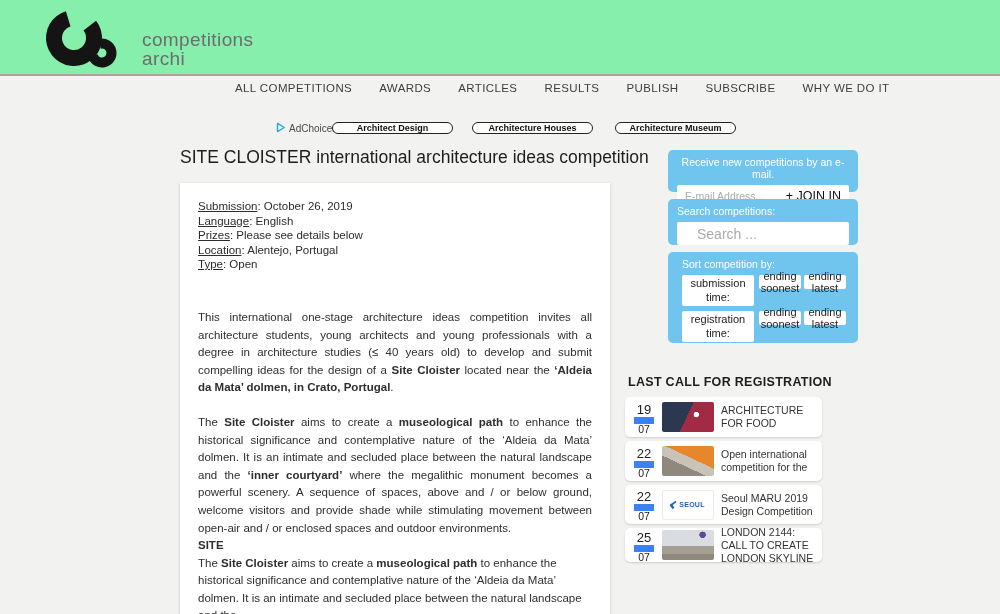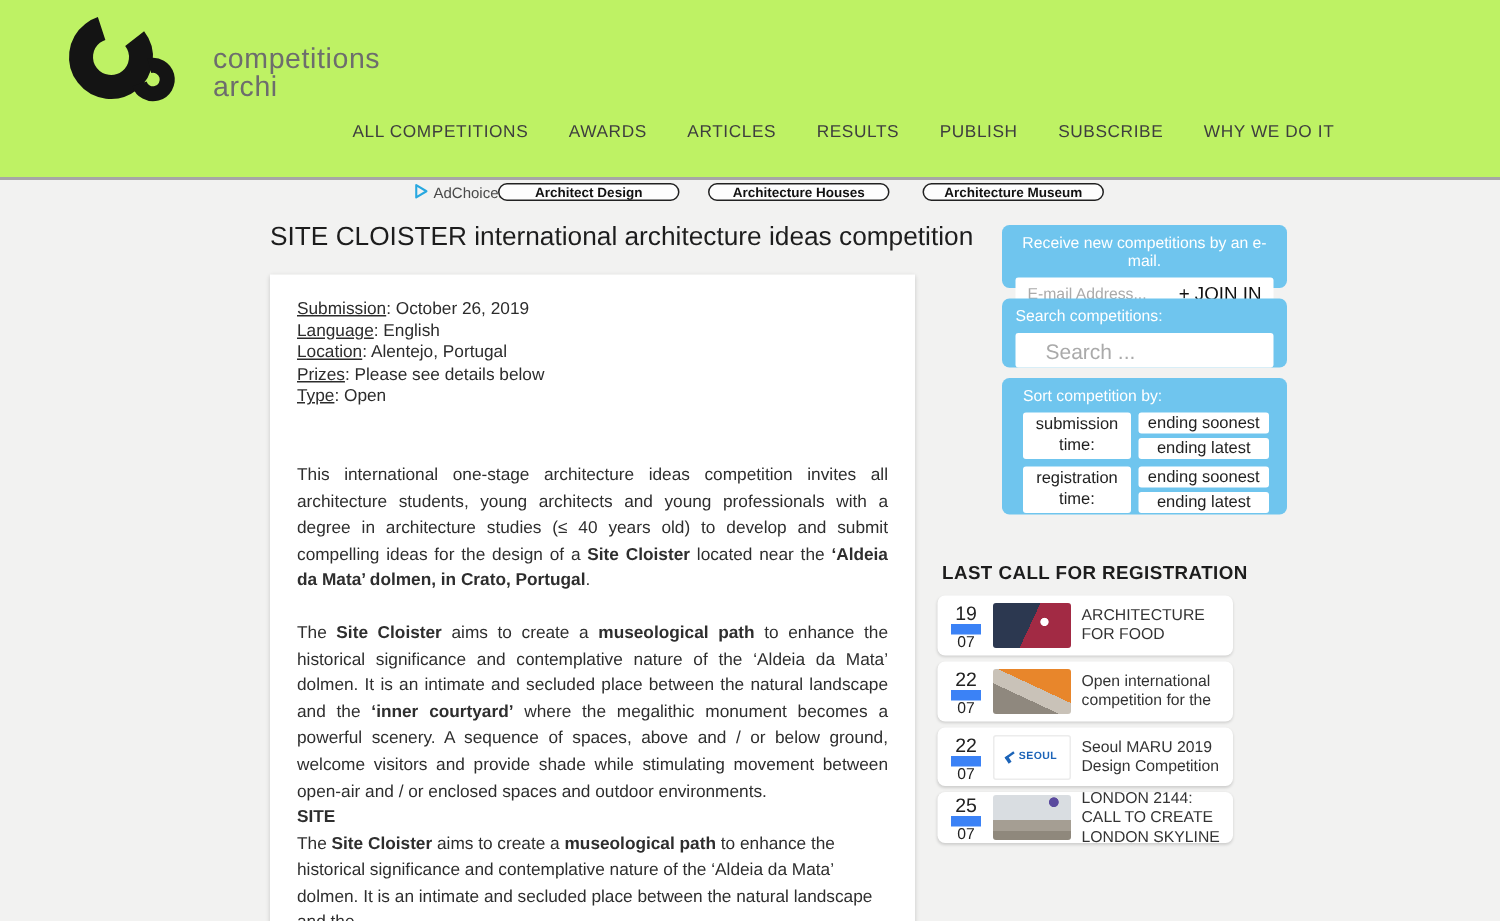--- a/index.html
+++ b/index.html
@@ -1,21 +1,21 @@
 <!DOCTYPE html>
 <html><head>
 <meta charset="utf-8">
 <style>
   * { margin:0; padding:0; box-sizing:border-box; }
   html,body { width:1000px; height:614px; overflow:hidden; }
   body { font-family:"Liberation Sans", sans-serif; }
   .page { position:relative; width:1000px; height:614px; background:#f2f2f1; overflow:hidden; }
 
   
-  .header { position:absolute; top:0; left:0; width:1000px; height:120px; background:#bef264; border-bottom:2px solid #a6a6a6; }
+  .header { position:absolute; top:0; left:0; width:1000px; height:76px; background:#86efac; border-bottom:2px solid #a6a6a6; }
   .logo { position:absolute; left:42px; top:8px; display:flex; align-items:flex-start; cursor:pointer; }
   .logo-text { margin-left:-10px; margin-top:22px; color:#6d6d6d; font-size:19px; line-height:19px; letter-spacing:0.4px; }
   .nav { position:absolute; left:235px; top:82px; display:flex; gap:27px; }
   .nav a { font-size:11.5px; color:#3e3e3e; letter-spacing:0.4px; text-decoration:none; cursor:pointer; white-space:nowrap; }
 
   
   .adchoices { position:absolute; left:276px; top:122px; display:flex; align-items:center; gap:3px; font-size:10px; color:#4a4a4a; cursor:pointer; }
   .pill { position:absolute; top:122px; height:12px; width:121px; border:1px solid #222; border-radius:8px; background:#fdfdfd; display:flex; align-items:center; justify-content:center; font-size:9px; font-weight:bold; color:#111; cursor:pointer; }
   .pill.p1 { left:332px; } .pill.p2 { left:472px; } .pill.p3 { left:615px; }
 
@@ -37,21 +37,21 @@
   .bb-sort { top:252px; height:91px; padding:6px 12px 8px 14px; }
   .bb-label { color:#ffffff; font-size:10.5px; margin-bottom:5px; }
   .bb-email .bb-label { text-align:center; }
   .email-row { background:#fff; border-radius:2px; height:21px; display:flex; align-items:center; }
   .email-row input { flex:1; min-width:0; border:none; outline:none; font-size:10.5px; color:#333; padding-left:8px; font-family:inherit; background:transparent; }
   .email-row input::placeholder, .search-input::placeholder { color:#aaa; }
   .join-btn { border:none; background:none; font-size:12.5px; color:#111; padding:0 8px 0 4px; cursor:pointer; font-family:inherit; white-space:nowrap; }
   .search-input { width:100%; height:23px; border:none; outline:none; border-radius:2px; font-size:14px; color:#333; padding-left:20px; font-family:inherit; }
   .sort-group { display:flex; gap:5px; margin-bottom:5px; }
   .sort-lab { background:#fff; border-radius:2px; width:72px; flex:none; display:flex; flex-direction:column; justify-content:center; align-items:center; font-size:11px; color:#222; line-height:13.5px; padding:2px 0; }
-  .sort-btns { flex:1; display:flex; flex-direction:column; gap:3px; }
+  .sort-btns { flex:1; display:flex; flex-direction:row; gap:3px; }
   .sort-btn { background:#fff; border:none; border-radius:2px; height:13.5px; flex:1; font-size:11px; color:#222; font-family:inherit; cursor:pointer; display:flex; align-items:center; justify-content:center; padding:0; }
 
   
   .lc-heading { position:absolute; left:628px; top:375px; font-size:12.5px; font-weight:bold; color:#1d1d1d; letter-spacing:0.3px; }
   .lc-item { position:absolute; left:625px; width:197px; background:#fff; border-radius:5px; box-shadow:0 1px 2px rgba(0,0,0,.15); display:flex; align-items:center; padding:3px 6px; cursor:pointer; }
   .lc1 { top:397px; height:40px; } .lc2 { top:441px; height:40px; } .lc3 { top:485px; height:39px; } .lc4 { top:528px; height:34px; }
   .lc-date { width:26px; flex:none; text-align:center; color:#222; }
   .lc-date .day { font-size:13px; line-height:13px; display:inline-block; border-bottom:7px solid #3b82f6; padding:0 3px 1px; }
   .lc-date .mon { font-size:10.5px; line-height:11px; }
   .thumb { width:52px; height:30px; flex:none; margin:0 7px 0 5px; border-radius:2px; overflow:hidden; display:flex; align-items:center; justify-content:center; }
@@ -103,22 +103,22 @@
   <div class="pill p1">Architect Design</div>
   <div class="pill p2">Architecture Houses</div>
   <div class="pill p3">Architecture Museum</div>
 
   <h1 class="title">SITE CLOISTER international architecture ideas competition</h1>
 
   <div class="card">
     <div class="details">
       <div><span class="lbl">Submission</span><span>: </span><span>October 26, 2019</span></div>
       <div><span class="lbl">Language</span><span>: </span><span>English</span></div>
+      <div><span class="lbl">Prizes</span><span>: </span><span>Please see details below</span></div>
       <div><span class="lbl">Location</span><span>: </span><span>Alentejo, Portugal</span></div>
-      <div><span class="lbl">Prizes</span><span>: </span><span>Please see details below</span></div>
       <div><span class="lbl">Type</span><span>: </span><span>Open</span></div>
     </div>
     <div class="article-body">
         <p class="just gap"><span>This international one-stage architecture ideas competition invites all architecture students, young architects and young professionals with a degree in architecture studies (≤ 40 years old) to develop and submit compelling ideas for the design of a </span><b>Site Cloister</b><span> located near the </span><b>‘Aldeia da Mata’ dolmen, in Crato, Portugal</b><span>.</span></p>
         <p class="just"><span>The </span><b>Site Cloister</b><span> aims to create a </span><b>museological path</b><span> to enhance the historical significance and contemplative nature of the ‘Aldeia da Mata’ dolmen. It is an intimate and secluded place between the natural landscape and the </span><b>‘inner courtyard’</b><span> where the megalithic monument becomes a powerful scenery. A sequence of spaces, above and / or below ground, welcome visitors and provide shade while stimulating movement between open-air and / or enclosed spaces and outdoor environments.</span></p>
         <p class=""><b>SITE</b></p>
         <p class=""><span>The </span><b>Site Cloister</b><span> aims to create a </span><b>museological path</b><span> to enhance the historical significance and contemplative nature of the ‘Aldeia da Mata’ dolmen. It is an intimate and secluded place between the natural landscape and the </span></p>
       </div>
   </div>
 

